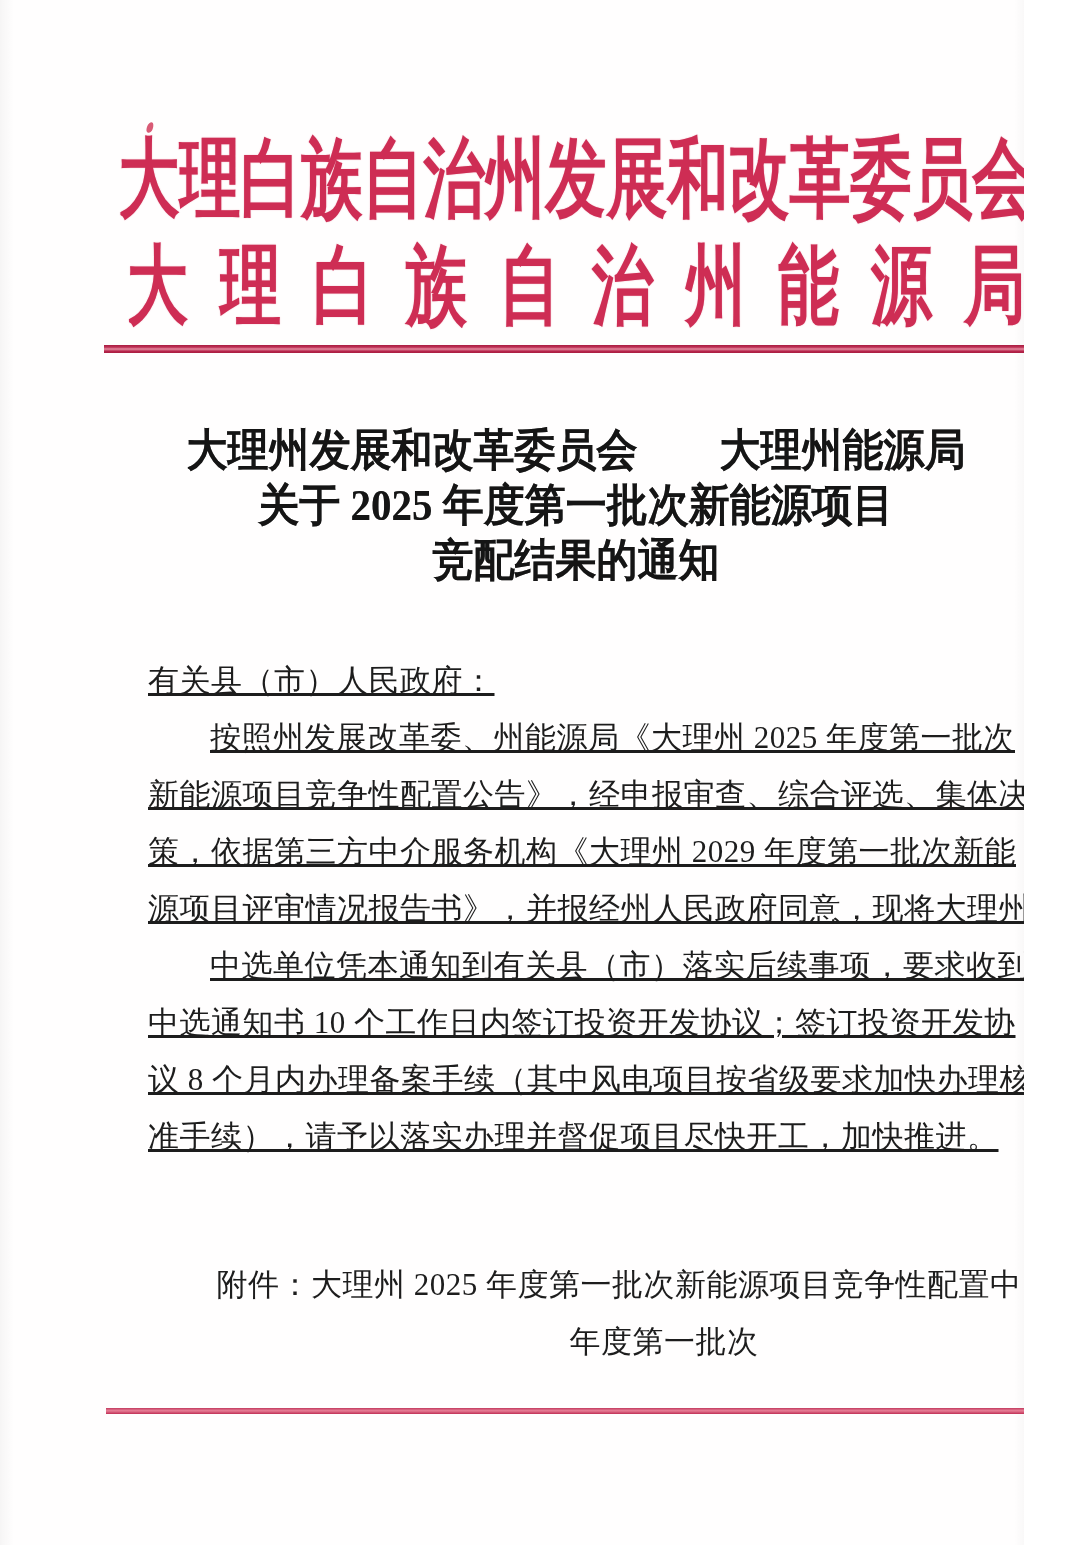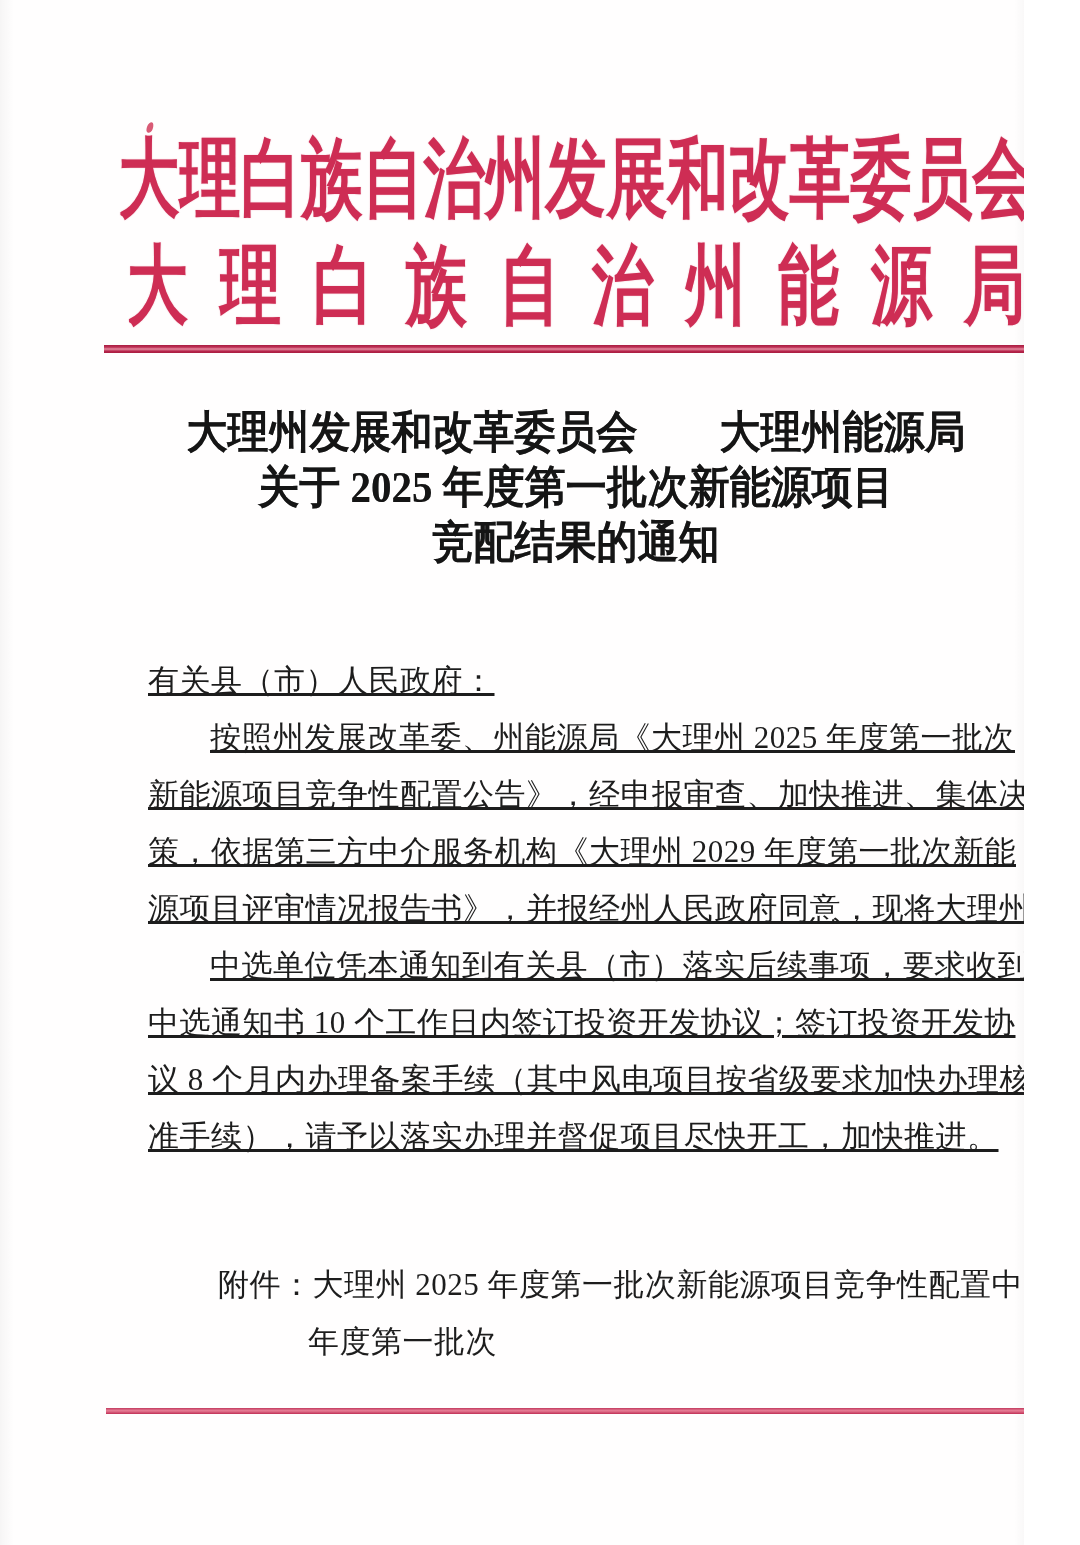--- a/index.html
+++ b/index.html
@@ -49,45 +49,46 @@
   .rule-top{
     top:345px; left:104px; width:933px; height:8px;
     background:linear-gradient(180deg,#a81d41 0%,#c03257 28%,#e38ca0 50%,#b7254c 78%,#a81d41 100%);
   }
   .rule-bottom{
     top:1408px; left:106px; width:940px; height:6px;
     background:linear-gradient(180deg,#c23a5e 0%,#e77f97 45%,#c02f55 100%);
   }
 
   
-  .title-zone{ top:403px; }
+  .title-zone{ top:421px; }
   .t{
     font-size:41px;
     font-weight:700;
     color:#151515;
     line-height:55px;
     white-space:nowrap;
     transform:scaleY(1.08);
     transform-origin:top center;
     text-shadow:0 0 0.6px rgba(0,0,0,.55);
   }
 
   
   .body-block{
     position:absolute; left:148px; top:652px; width:880px;
     font-size:31px; line-height:57px;
     color:#1d1d1d;
     letter-spacing:0.5px;
     text-decoration:underline;
   }
   .attach-block{
-    position:absolute; left:156px; top:1256px; width:880px;
+    position:absolute; left:148px; top:1256px; width:880px;
     font-size:31px; line-height:57px;
     color:#1d1d1d;
     letter-spacing:0.5px;
+    text-align:center;
   }
   .bl{ white-space:nowrap; }
   .ind{ text-indent:62px; }
   .ind2{ text-indent:152px; }
 </style>
 </head>
 <body>
 
 <div id="page">
 
@@ -100,21 +101,21 @@
 
   <div class="zone title-zone">
     <div class="t">大理州发展和改革委员会　　大理州能源局</div>
     <div class="t">关于 2025 年度第一批次新能源项目</div>
     <div class="t">竞配结果的通知</div>
   </div>
 
   <div class="body-block">
     <div class="bl">有关县（市）人民政府：</div>
     <div class="bl ind">按照州发展改革委、州能源局《大理州 2025 年度第一批次</div>
-    <div class="bl">新能源项目竞争性配置公告》，经申报审查、加快推进、集体决</div>
+    <div class="bl">新能源项目竞争性配置公告》，经申报审查、综合评选、集体决</div>
     <div class="bl">策，依据第三方中介服务机构《大理州 2029 年度第一批次新能</div>
     <div class="bl">源项目评审情况报告书》，并报经州人民政府同意，现将大理州</div>
     <div class="bl ind">中选单位凭本通知到有关县（市）落实后续事项，要求收到</div>
     <div class="bl">中选通知书 10 个工作日内签订投资开发协议；签订投资开发协</div>
     <div class="bl">议 8 个月内办理备案手续（其中风电项目按省级要求加快办理核</div>
     <div class="bl">准手续），请予以落实办理并督促项目尽快开工，加快推进。</div>
   </div>
 
   <div class="attach-block">
     <div class="bl ind">附件：大理州 2025 年度第一批次新能源项目竞争性配置中</div>

